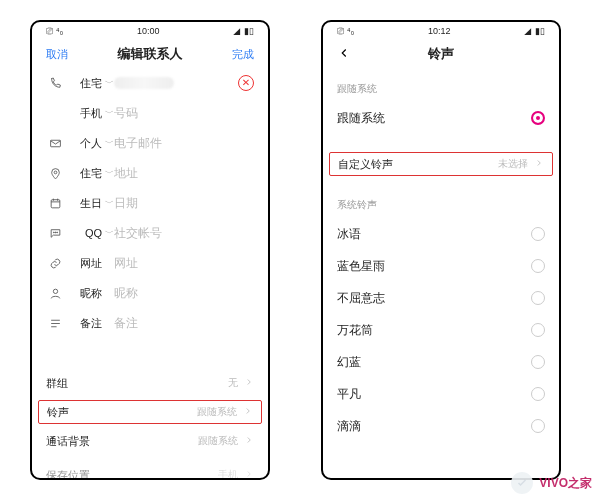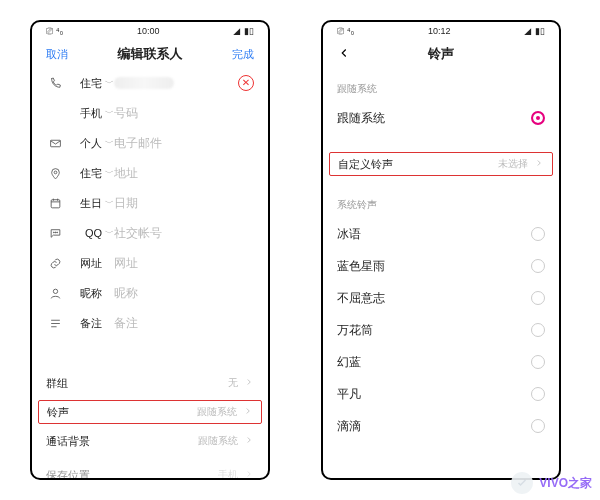--- a/index.html
+++ b/index.html
@@ -106,21 +106,21 @@
   }
   .ring-row .name { font-size: 12px; }
   .radio {
     width: 14px; height: 14px; border: 1.4px solid #ccc; border-radius: 50%;
   }
   .radio.sel { border-color: #e6007e; box-shadow: inset 0 0 0 3px #fff, inset 0 0 0 8px #e6007e; border-width:2.2px; }
 
   .watermark {
     position: absolute; right: 8px; bottom: 6px;
     display:flex; align-items:center; gap:6px;
-    color: #8b5cf6; font-size: 12px; font-weight:600;
+    color: #be185d; font-size: 12px; font-weight:600;
     opacity: .9;
   }
   .watermark .circ {
     width: 22px; height:22px; border-radius:50%; background:#eef2f5;
     display:flex; align-items:center; justify-content:center;
   }
   .watermark .circ svg { width:12px; height:12px; stroke:#d3dbe2; fill:#d3dbe2; }
 </style>
 </head>
 <body>

